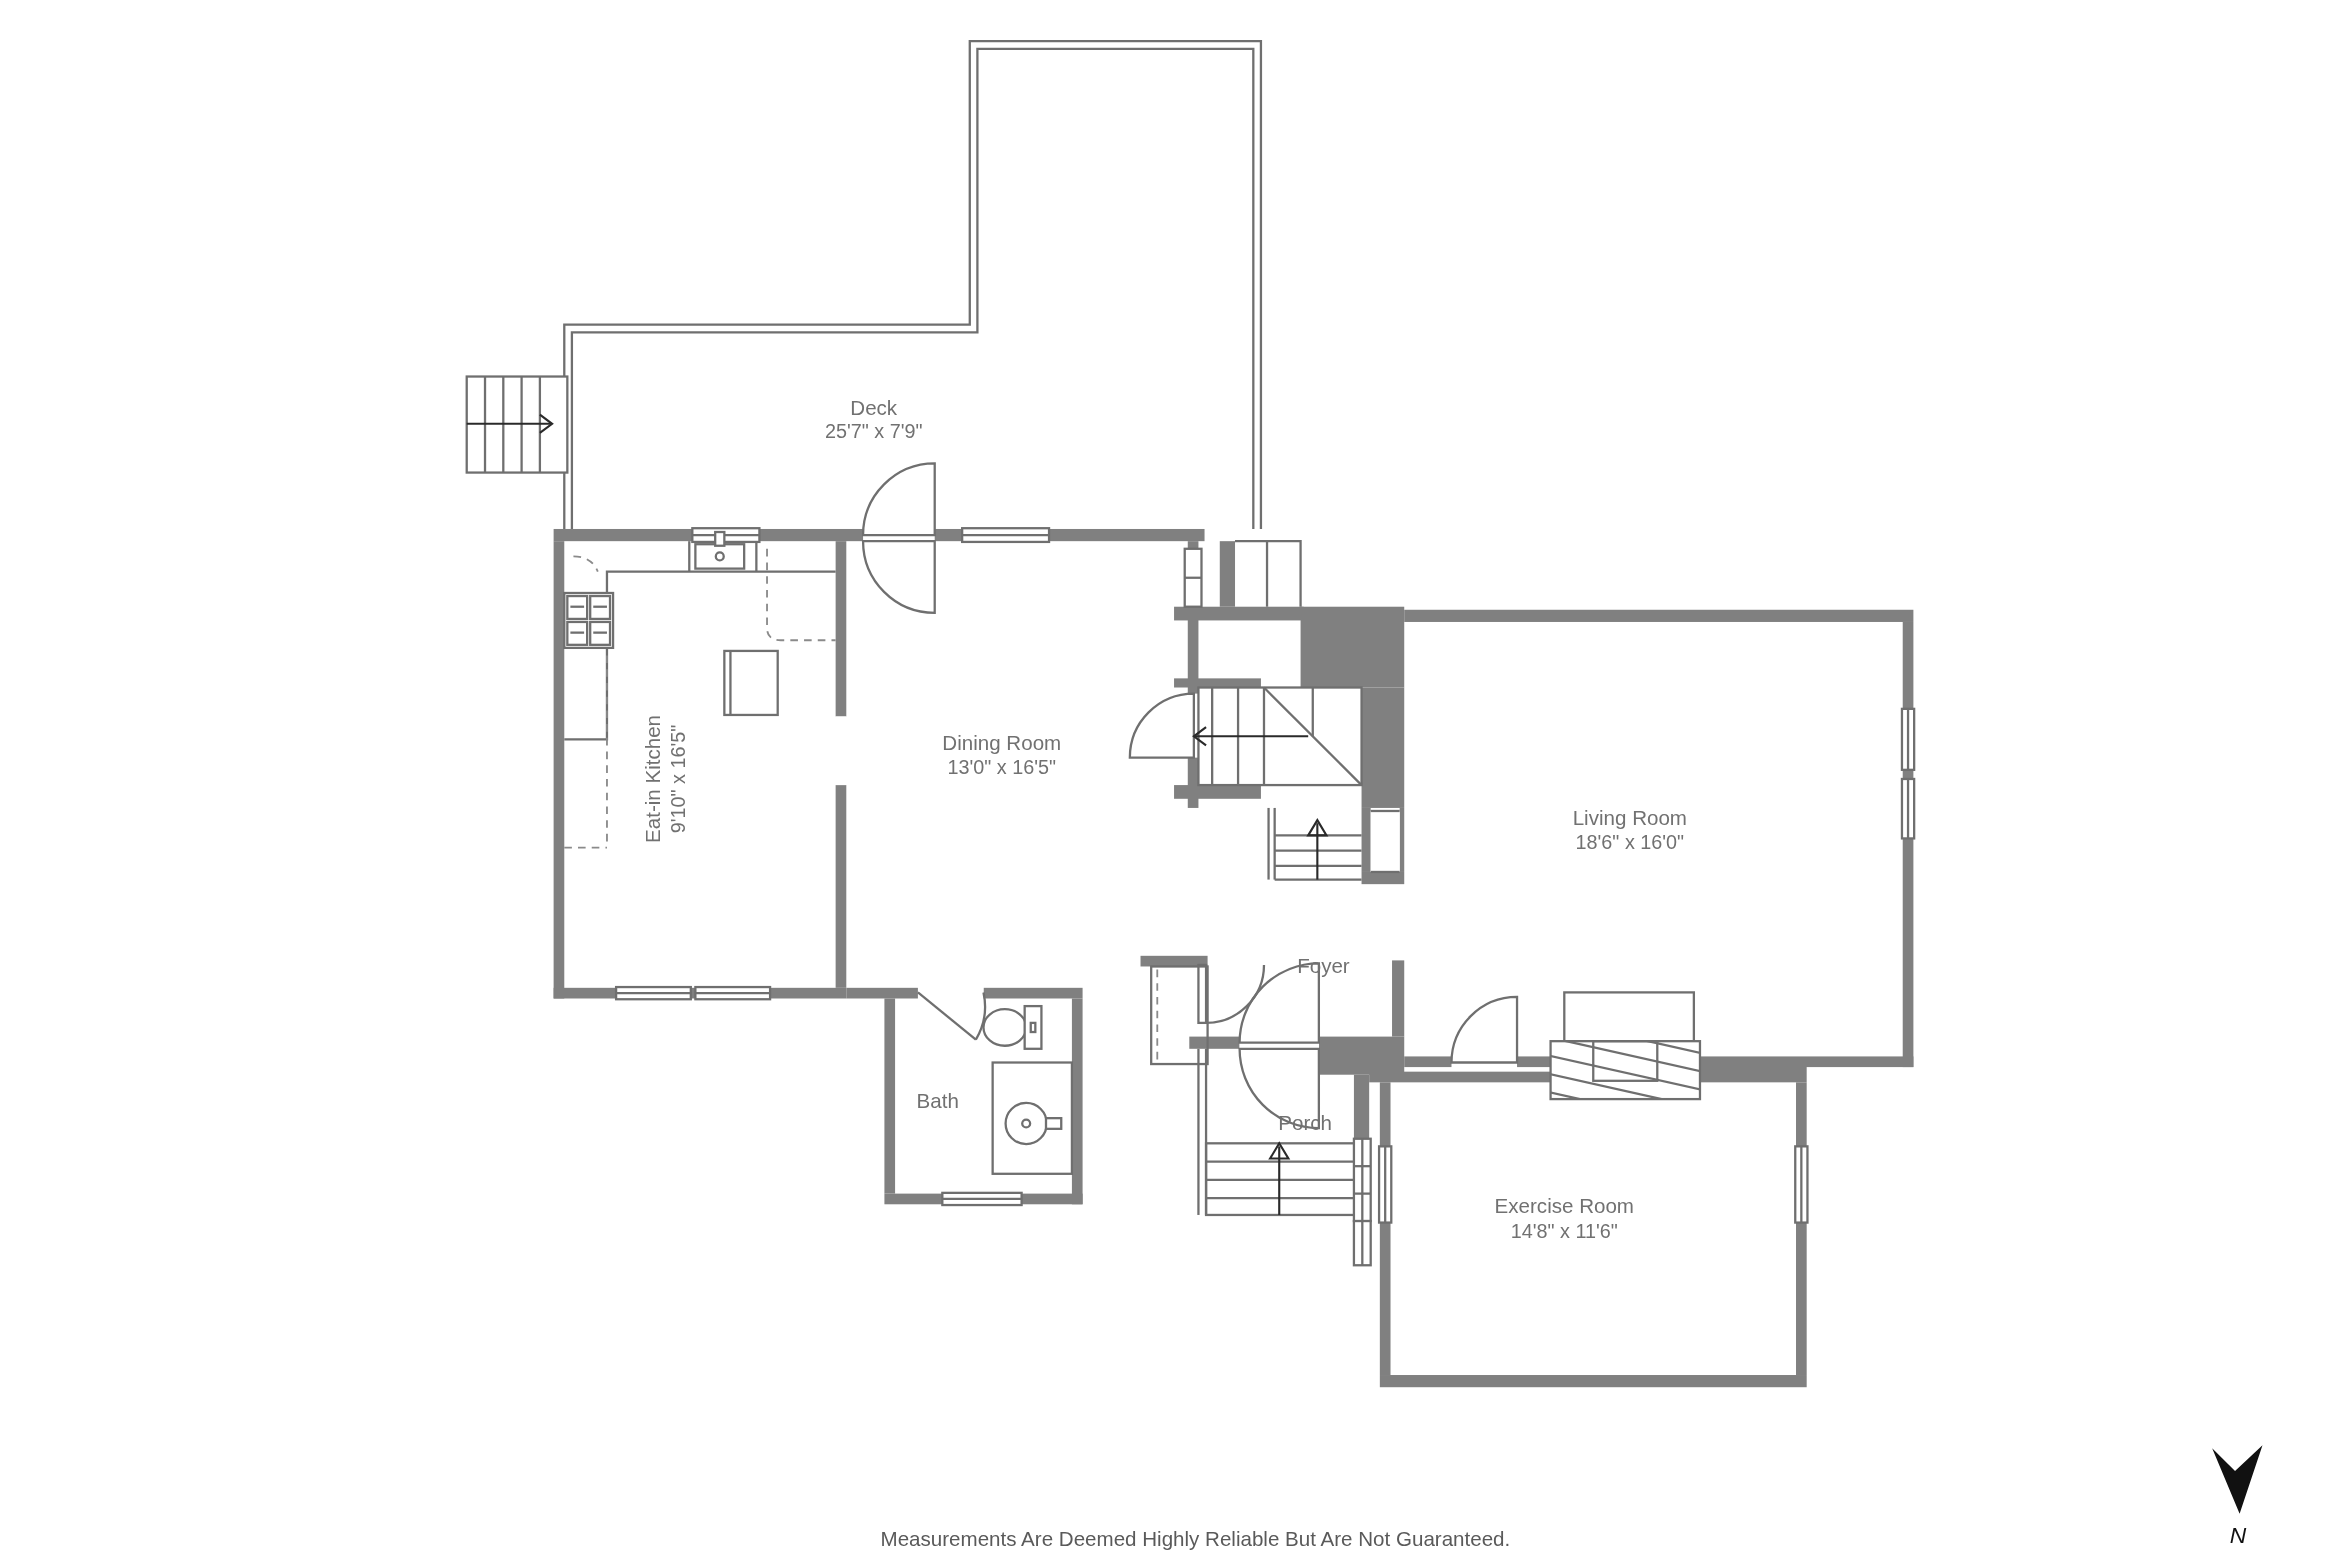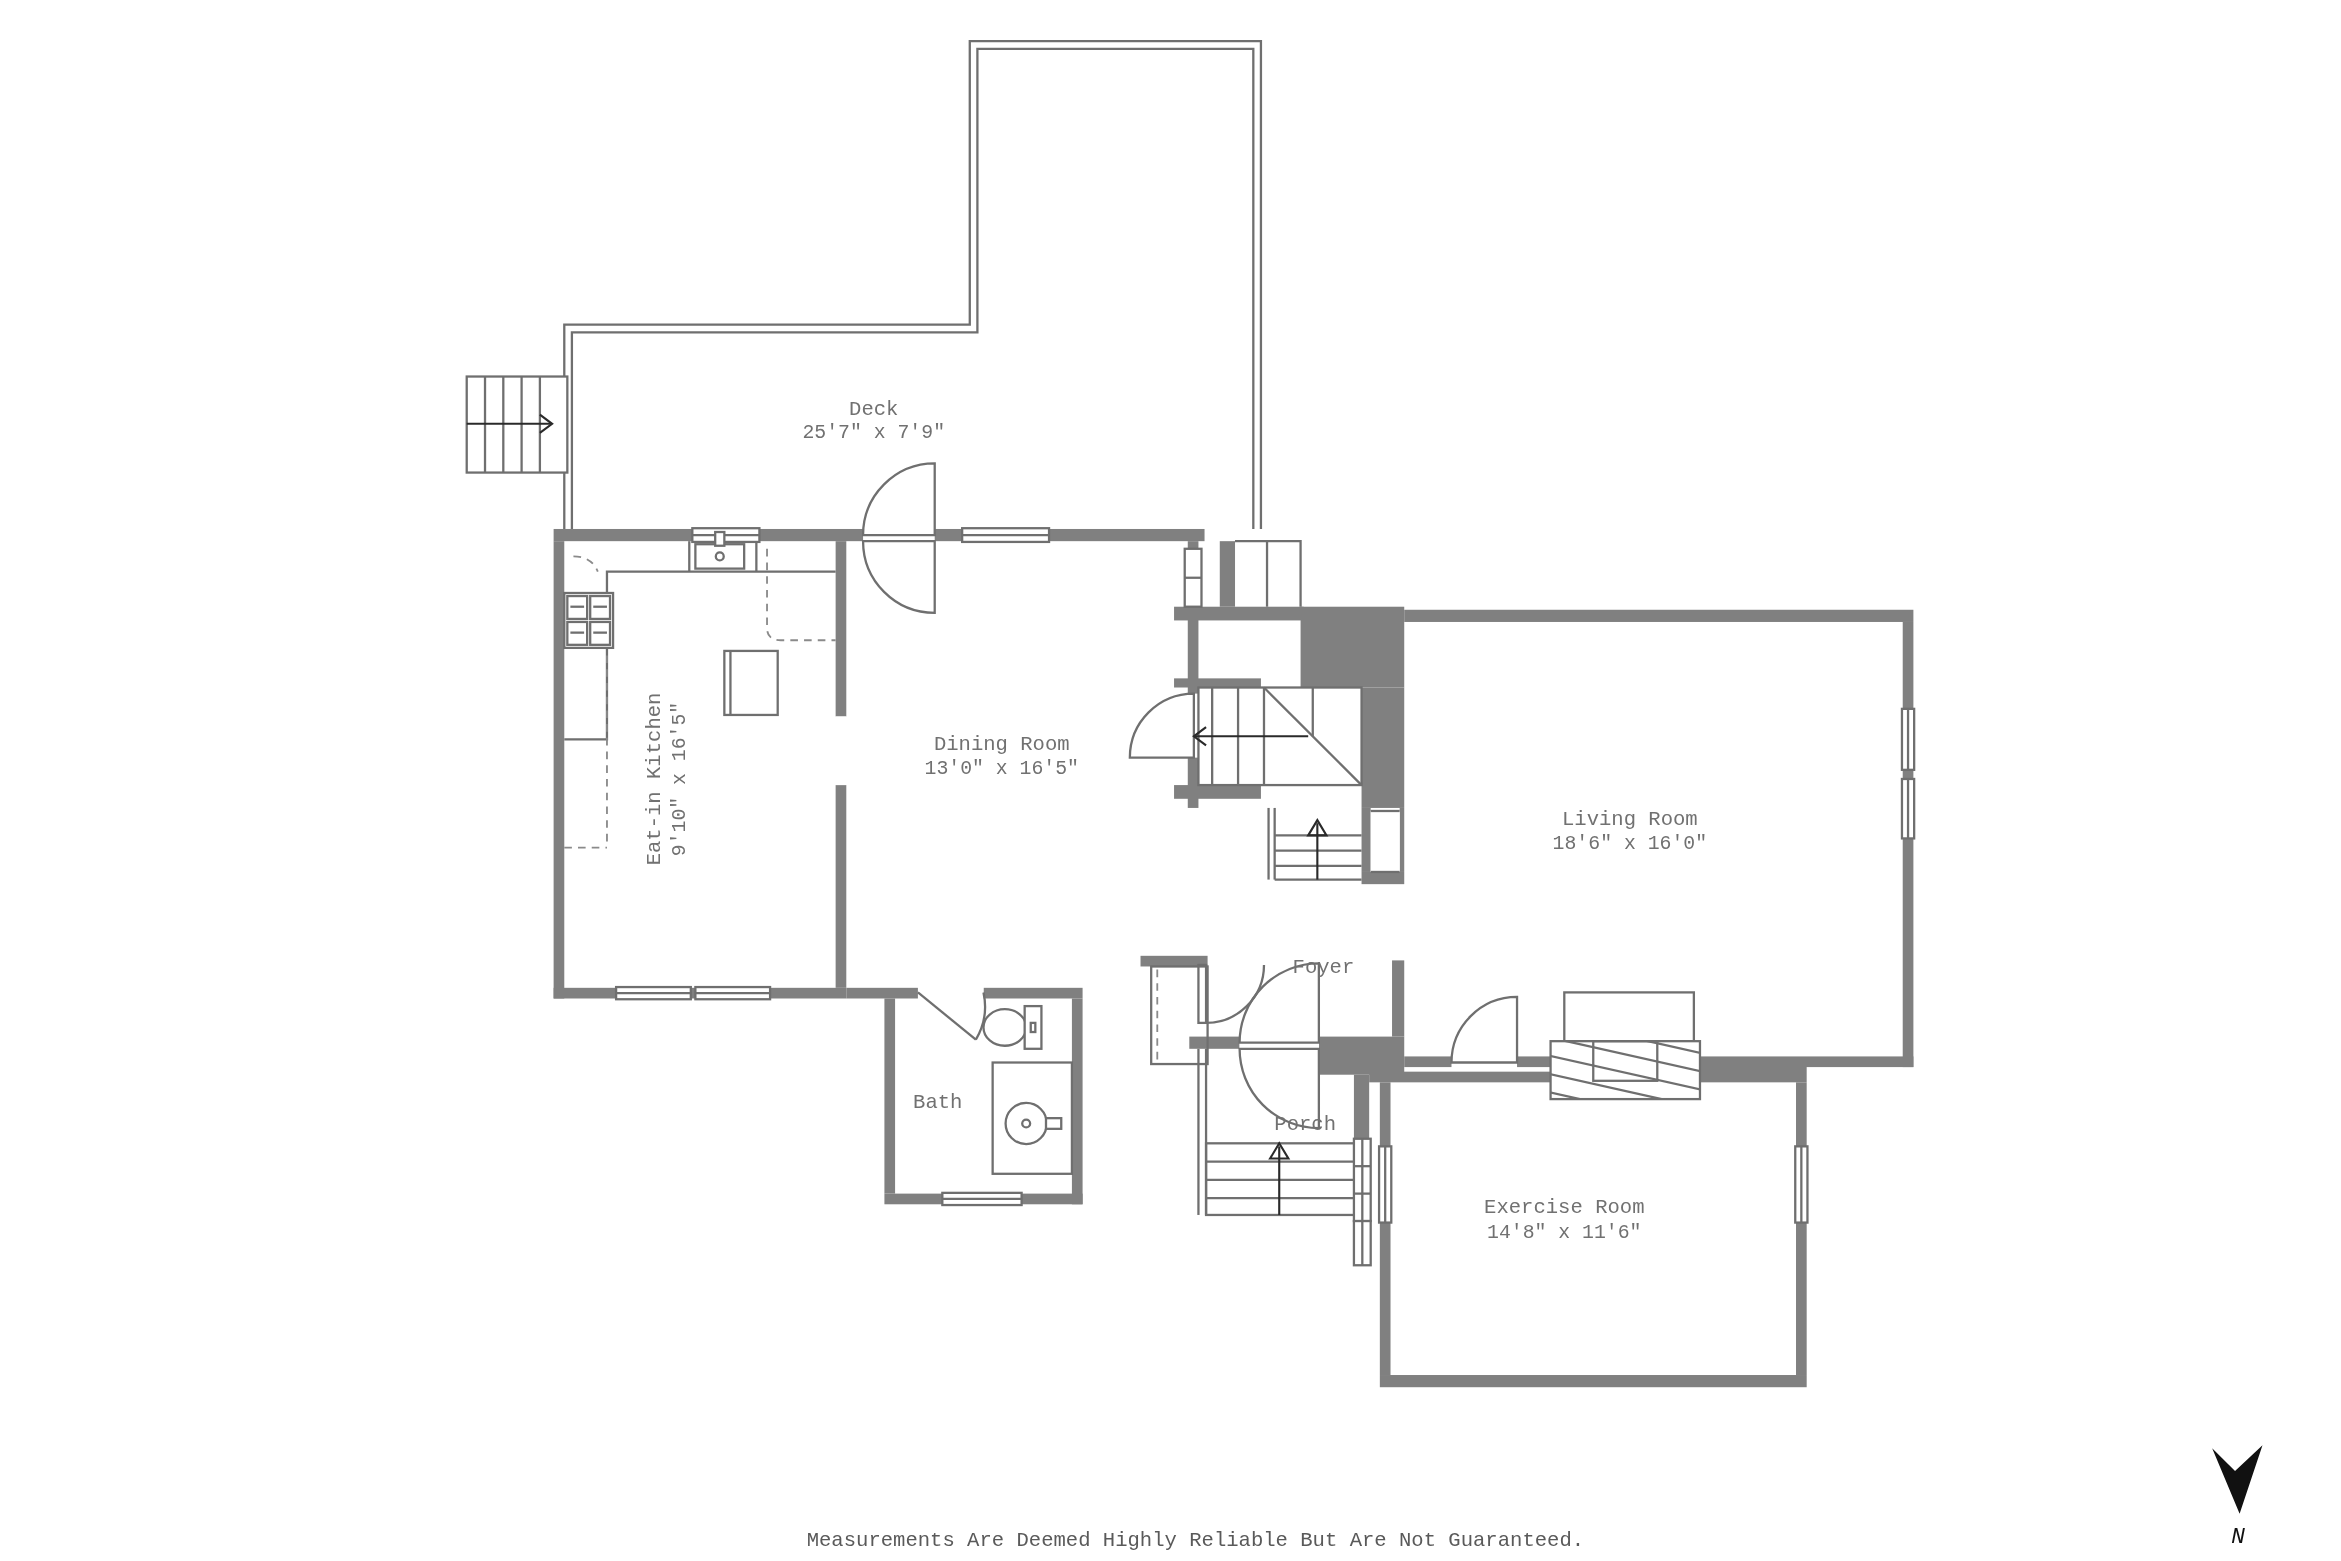--- a/index.html
+++ b/index.html
@@ -1,17 +1,17 @@
 <!DOCTYPE html>
 <html style="font-size:12.2px"><head>
 <meta charset="utf-8">
 <style>
   html,body{margin:0;padding:0;background:#ffffff;}
   body{width:2342px;height:1561px;position:relative;font-family:"Liberation Sans",sans-serif;}
-  #plan-wrap{width:2342px;height:1561px;font-family:Liberation Mono, monospace;}
+  #plan-wrap{width:2342px;height:1561px;}
   svg{display:block;}
   .room-name{font-size:13.5px;fill:#717171;}
   .room-dims{font-size:13px;fill:#717171;}
   .wall{fill:#808080;stroke:none;}
   .thin{stroke:#6f6f6f;stroke-width:1.5;fill:none;}
   .thin-f{stroke:#6f6f6f;stroke-width:1.5;fill:#ffffff;}
   .dash{stroke:#8a8a8a;stroke-width:1.2;fill:none;stroke-dasharray:5 4;}
   .arrow{stroke:#2a2a2a;stroke-width:1.4;fill:none;}
   .opening{fill:#ffffff;stroke:none;}
   .disclaimer{font-size:13.5px;fill:#5a5a5a;}

